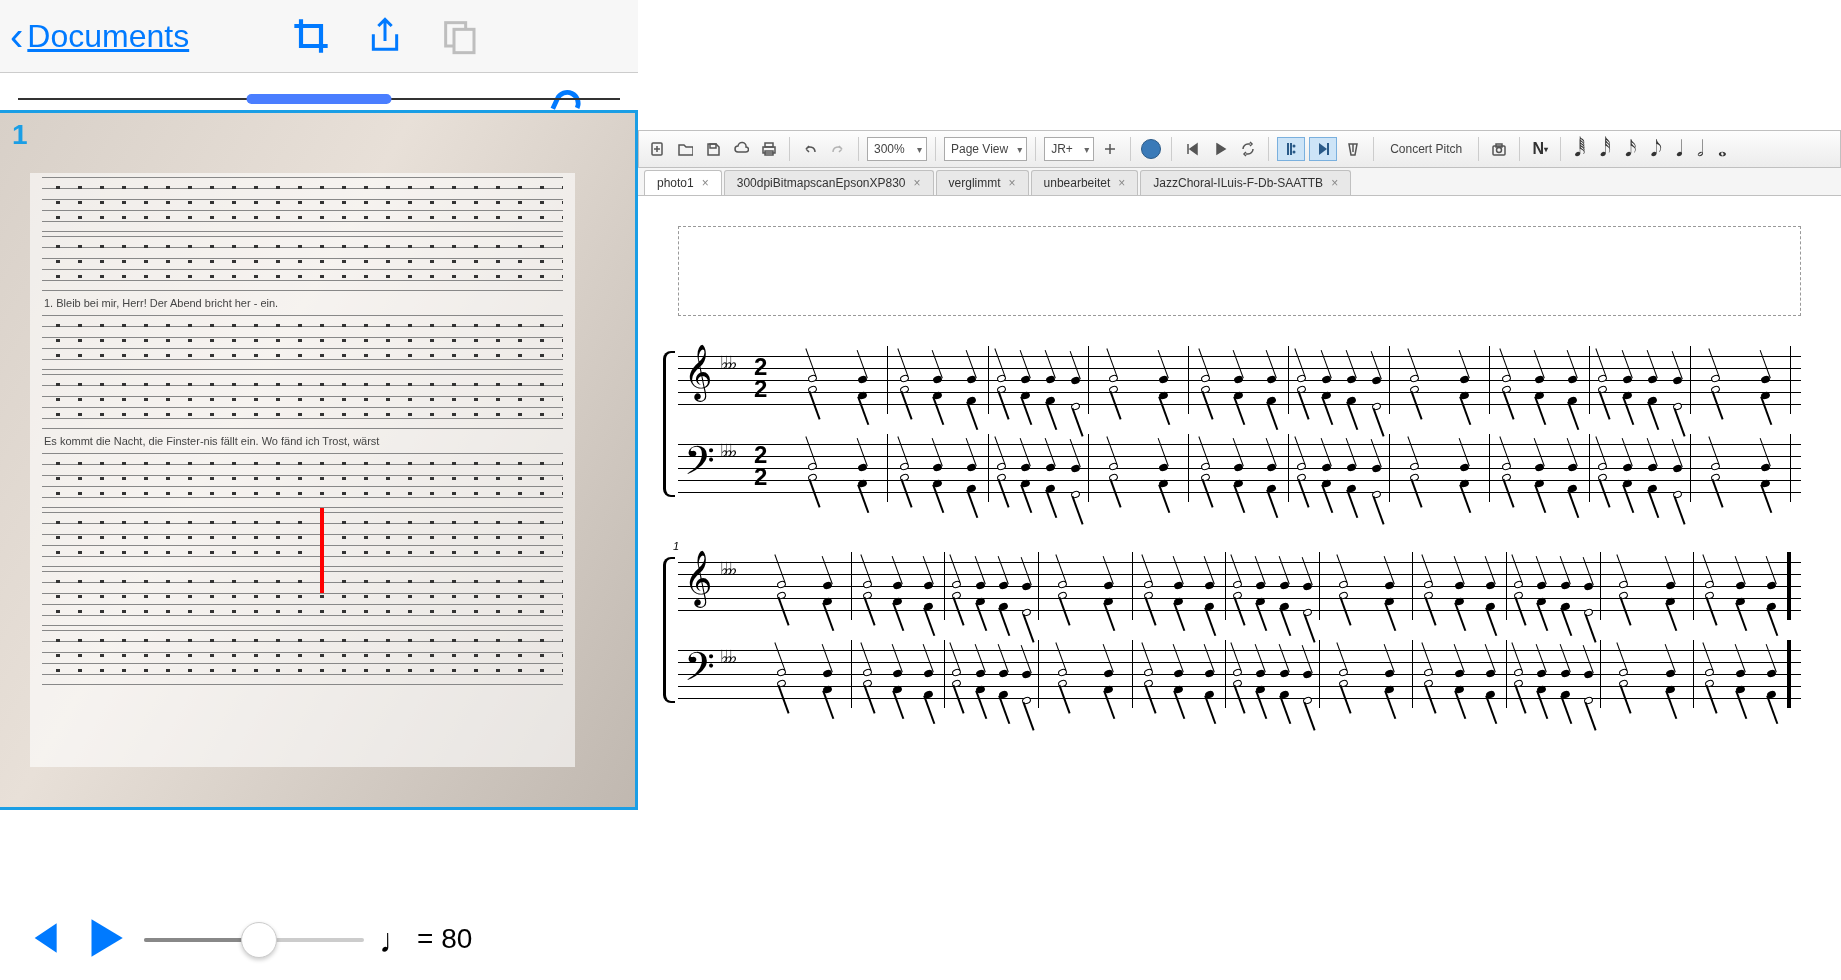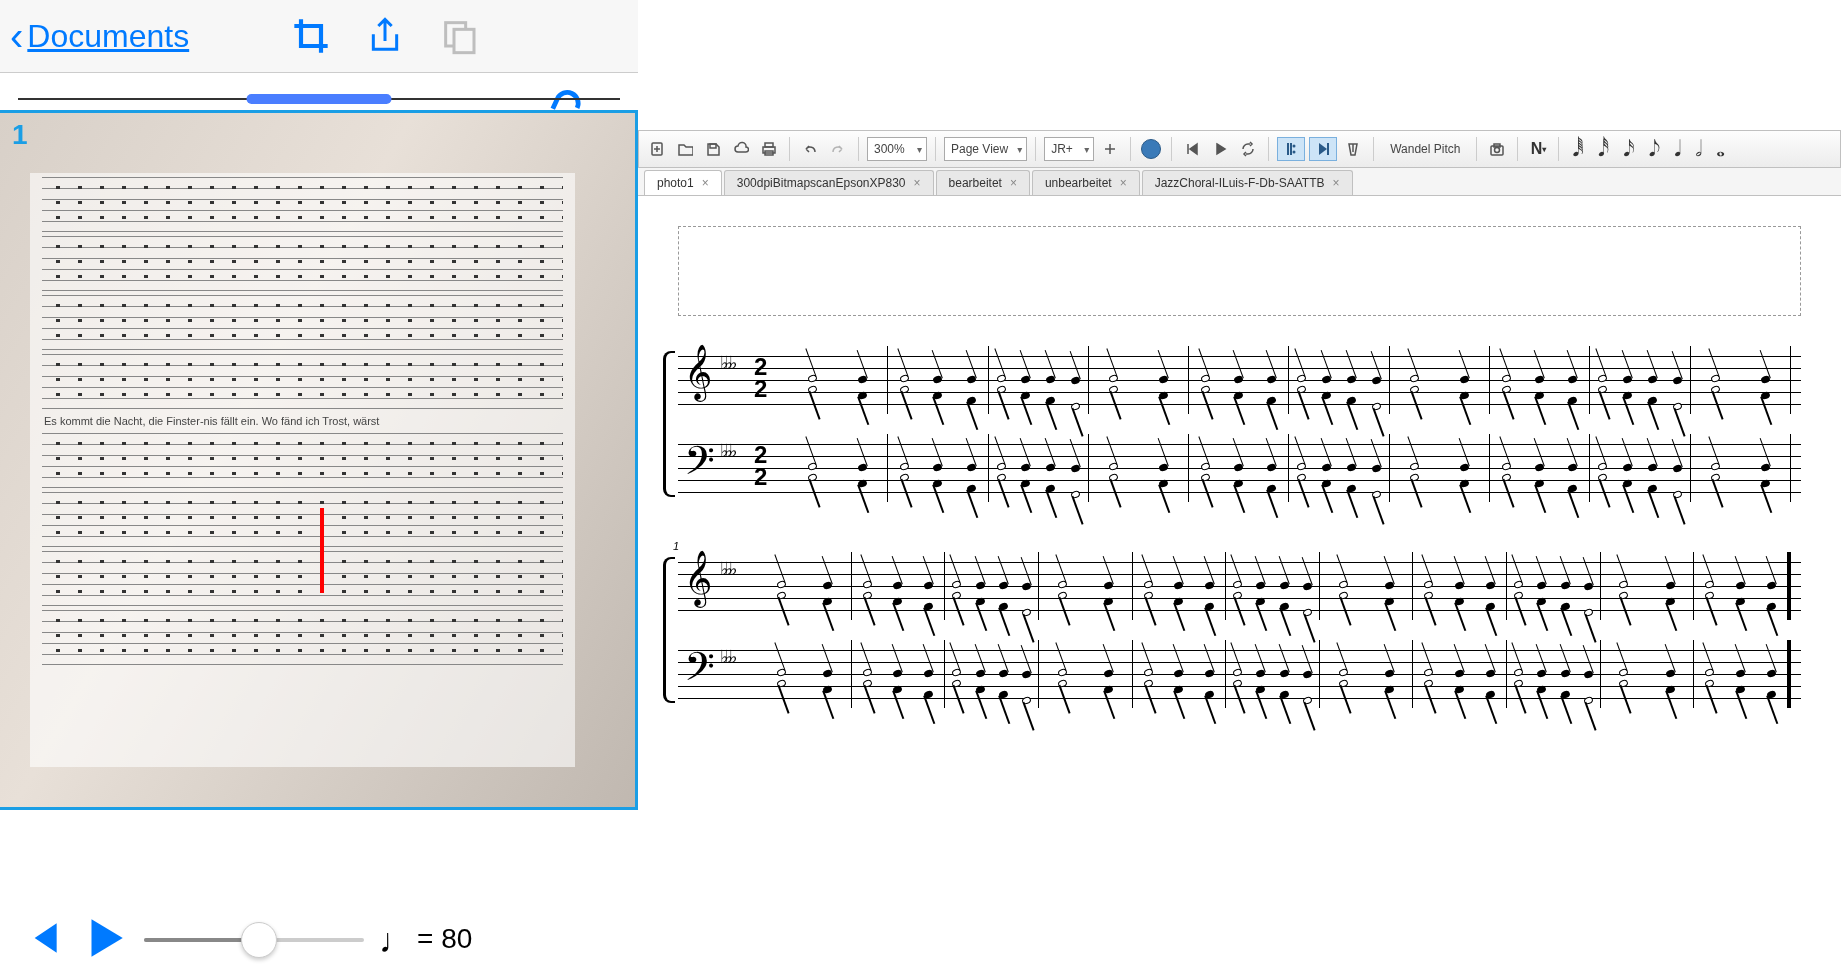--- a/index.html
+++ b/index.html
@@ -117,20 +117,21 @@
 
   <div class="page-divider">
     <div class="page-thumb"></div>
   </div>
 
   <div class="score-photo">
     <div class="page-num">1</div>
     <div class="sheet-region">
       <div class="fake-staff"></div>
       <div class="fake-staff"></div>
+      <div class="lyric-line">1. Bleib bei mir, Herr! Der   Abend bricht her - ein.</div>
       <div class="fake-staff"></div>
       <div class="fake-staff"></div>
       <div class="lyric-line">Es  kommt die Nacht, die  Finster-nis fällt  ein.    Wo    fänd ich Trost, wärst</div>
       <div class="fake-staff"></div>
       <div class="fake-staff"></div>
       <div class="fake-staff"></div>
       <div class="fake-staff"></div>
     </div>
     <div class="red-cursor"></div>
   </div>
@@ -247,21 +248,21 @@
           <path d="M4 2l8 6-8 6z" fill="#2a5a88"></path>
           <path d="M13 2v12" stroke="#2a5a88" stroke-width="2"></path>
         </svg>
       </div>
     <div class="ms-btn">
         <svg>
           <path d="M6 14h4L12 3H4zM8 3v8"></path>
         </svg>
       </div>
     <div class="ms-sep"></div>
-    <div style="padding:0 8px; font-size:12px"><span>Wandel Pitch</span></div>
+    <div style="padding:0 8px; font-size:12px"><span>Concert Pitch</span></div>
     <div class="ms-sep"></div>
     <div class="ms-btn">
         <svg>
           <rect x="2" y="5" width="12" height="9" rx="1"></rect>
           <circle cx="8" cy="9" r="2.5"></circle>
           <rect x="5" y="3" width="6" height="3"></rect>
         </svg>
       </div>
     <div class="ms-sep"></div>
     <div class="ms-btn" style="font-size:16px;font-weight:bold;color:#333;">N <span style="font-size:8px">▾</span></div>
@@ -278,21 +279,21 @@
   <div class="ms-tabs" id="ms-tabs">
       <div class="ms-tab active">
         <span>photo1</span>
         <span class="tab-close">×</span>
       </div>
       <div class="ms-tab">
         <span>300dpiBitmapscanEpsonXP830</span>
         <span class="tab-close">×</span>
       </div>
       <div class="ms-tab">
-        <span>bearbeitet</span>
+        <span>verglimmt</span>
         <span class="tab-close">×</span>
       </div>
       <div class="ms-tab">
         <span>unbearbeitet</span>
         <span class="tab-close">×</span>
       </div>
       <div class="ms-tab">
         <span>JazzChoral-ILuis-F-Db-SAATTB</span>
         <span class="tab-close">×</span>
       </div>

